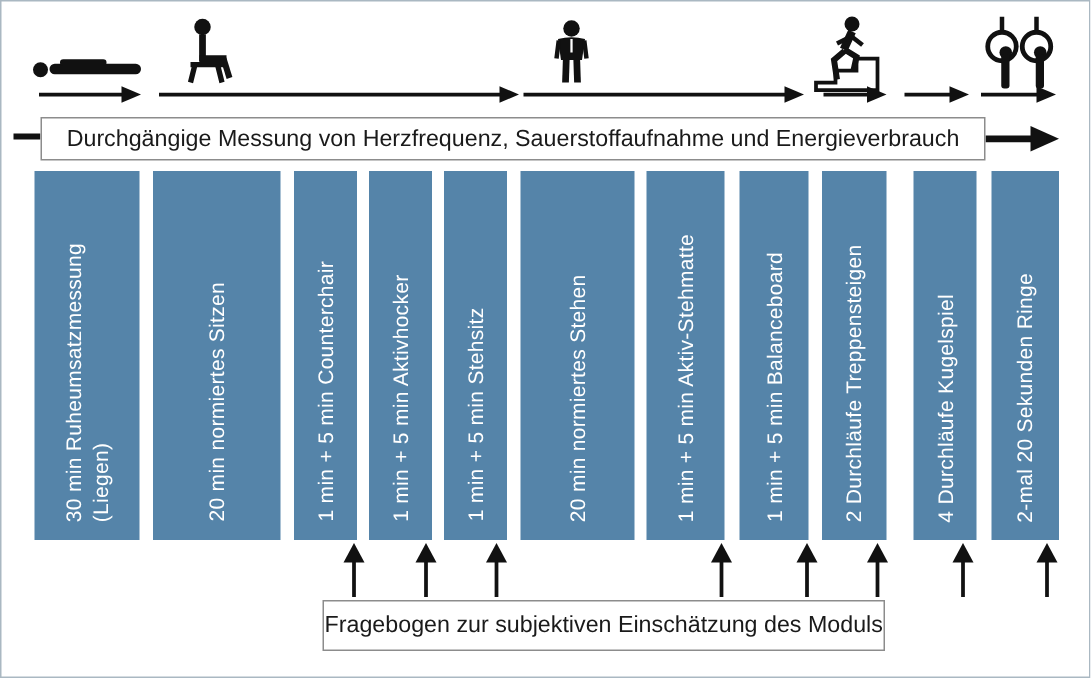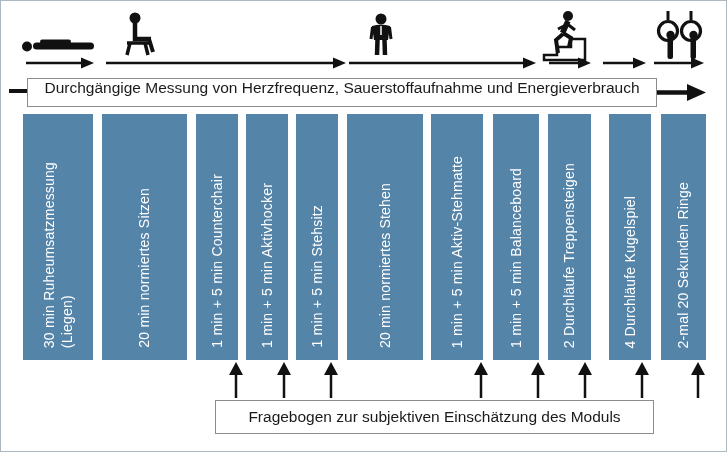--- a/index.html
+++ b/index.html
@@ -8,41 +8,41 @@
     border:1px solid var(--outer-border,#aab8c2);
     background:#fff;overflow:hidden;
   }
   svg{position:absolute;display:block;}
   .icon{position:absolute;}
   
   .stub{position:absolute;left:8px;top:88px;width:18px;height:4px;background:var(--icon-black,#111);}
   .banner{
     position:absolute;left:26px;top:77px;width:630px;height:29px;
     border:1px solid var(--box-border,#8c8c8c);background:#fff;
-    display:flex;justify-content:center;box-sizing:border-box;
+    display:flex;align-items:center;justify-content:center;box-sizing:border-box;
   }
   .banner span{font-size:15.5px;color:#1a1a1a;white-space:nowrap;}
   
   .bar{
     position:absolute;top:113px;height:246px;background:var(--bar-blue,#5584a9);
     display:flex;align-items:flex-end;justify-content:center;
     box-sizing:border-box;padding-bottom:12px;
   }
   .bar-label{
     writing-mode:vertical-rl;transform:rotate(180deg);
     color:var(--bar-text,#fff);font-size:14px;line-height:1.3;
     letter-spacing:.2px;white-space:pre-line;
   }
   .b1{left:22px;width:70px}.b2{left:101px;width:85px}.b3{left:195px;width:42px}
   .b4{left:245px;width:42px}.b5{left:295px;width:42px}.b6{left:346px;width:76px}
   .b7{left:430px;width:52px}.b8{left:492px;width:46px}.b9{left:547px;width:43px}
   .b10{left:608px;width:42px}.b11{left:660px;width:45px}
   
   .qbox{
-    position:absolute;left:214px;top:399px;width:439px;height:34px;
+    position:absolute;left:214px;top:399px;width:375px;height:34px;
     border:1px solid var(--box-border,#8c8c8c);background:#fff;
     display:flex;align-items:center;justify-content:center;box-sizing:border-box;
   }
   .qbox span{font-size:15.5px;color:#1a1a1a;white-space:nowrap;}
 </style>
 </head>
 <body>
 
 <div class="figure">
 

